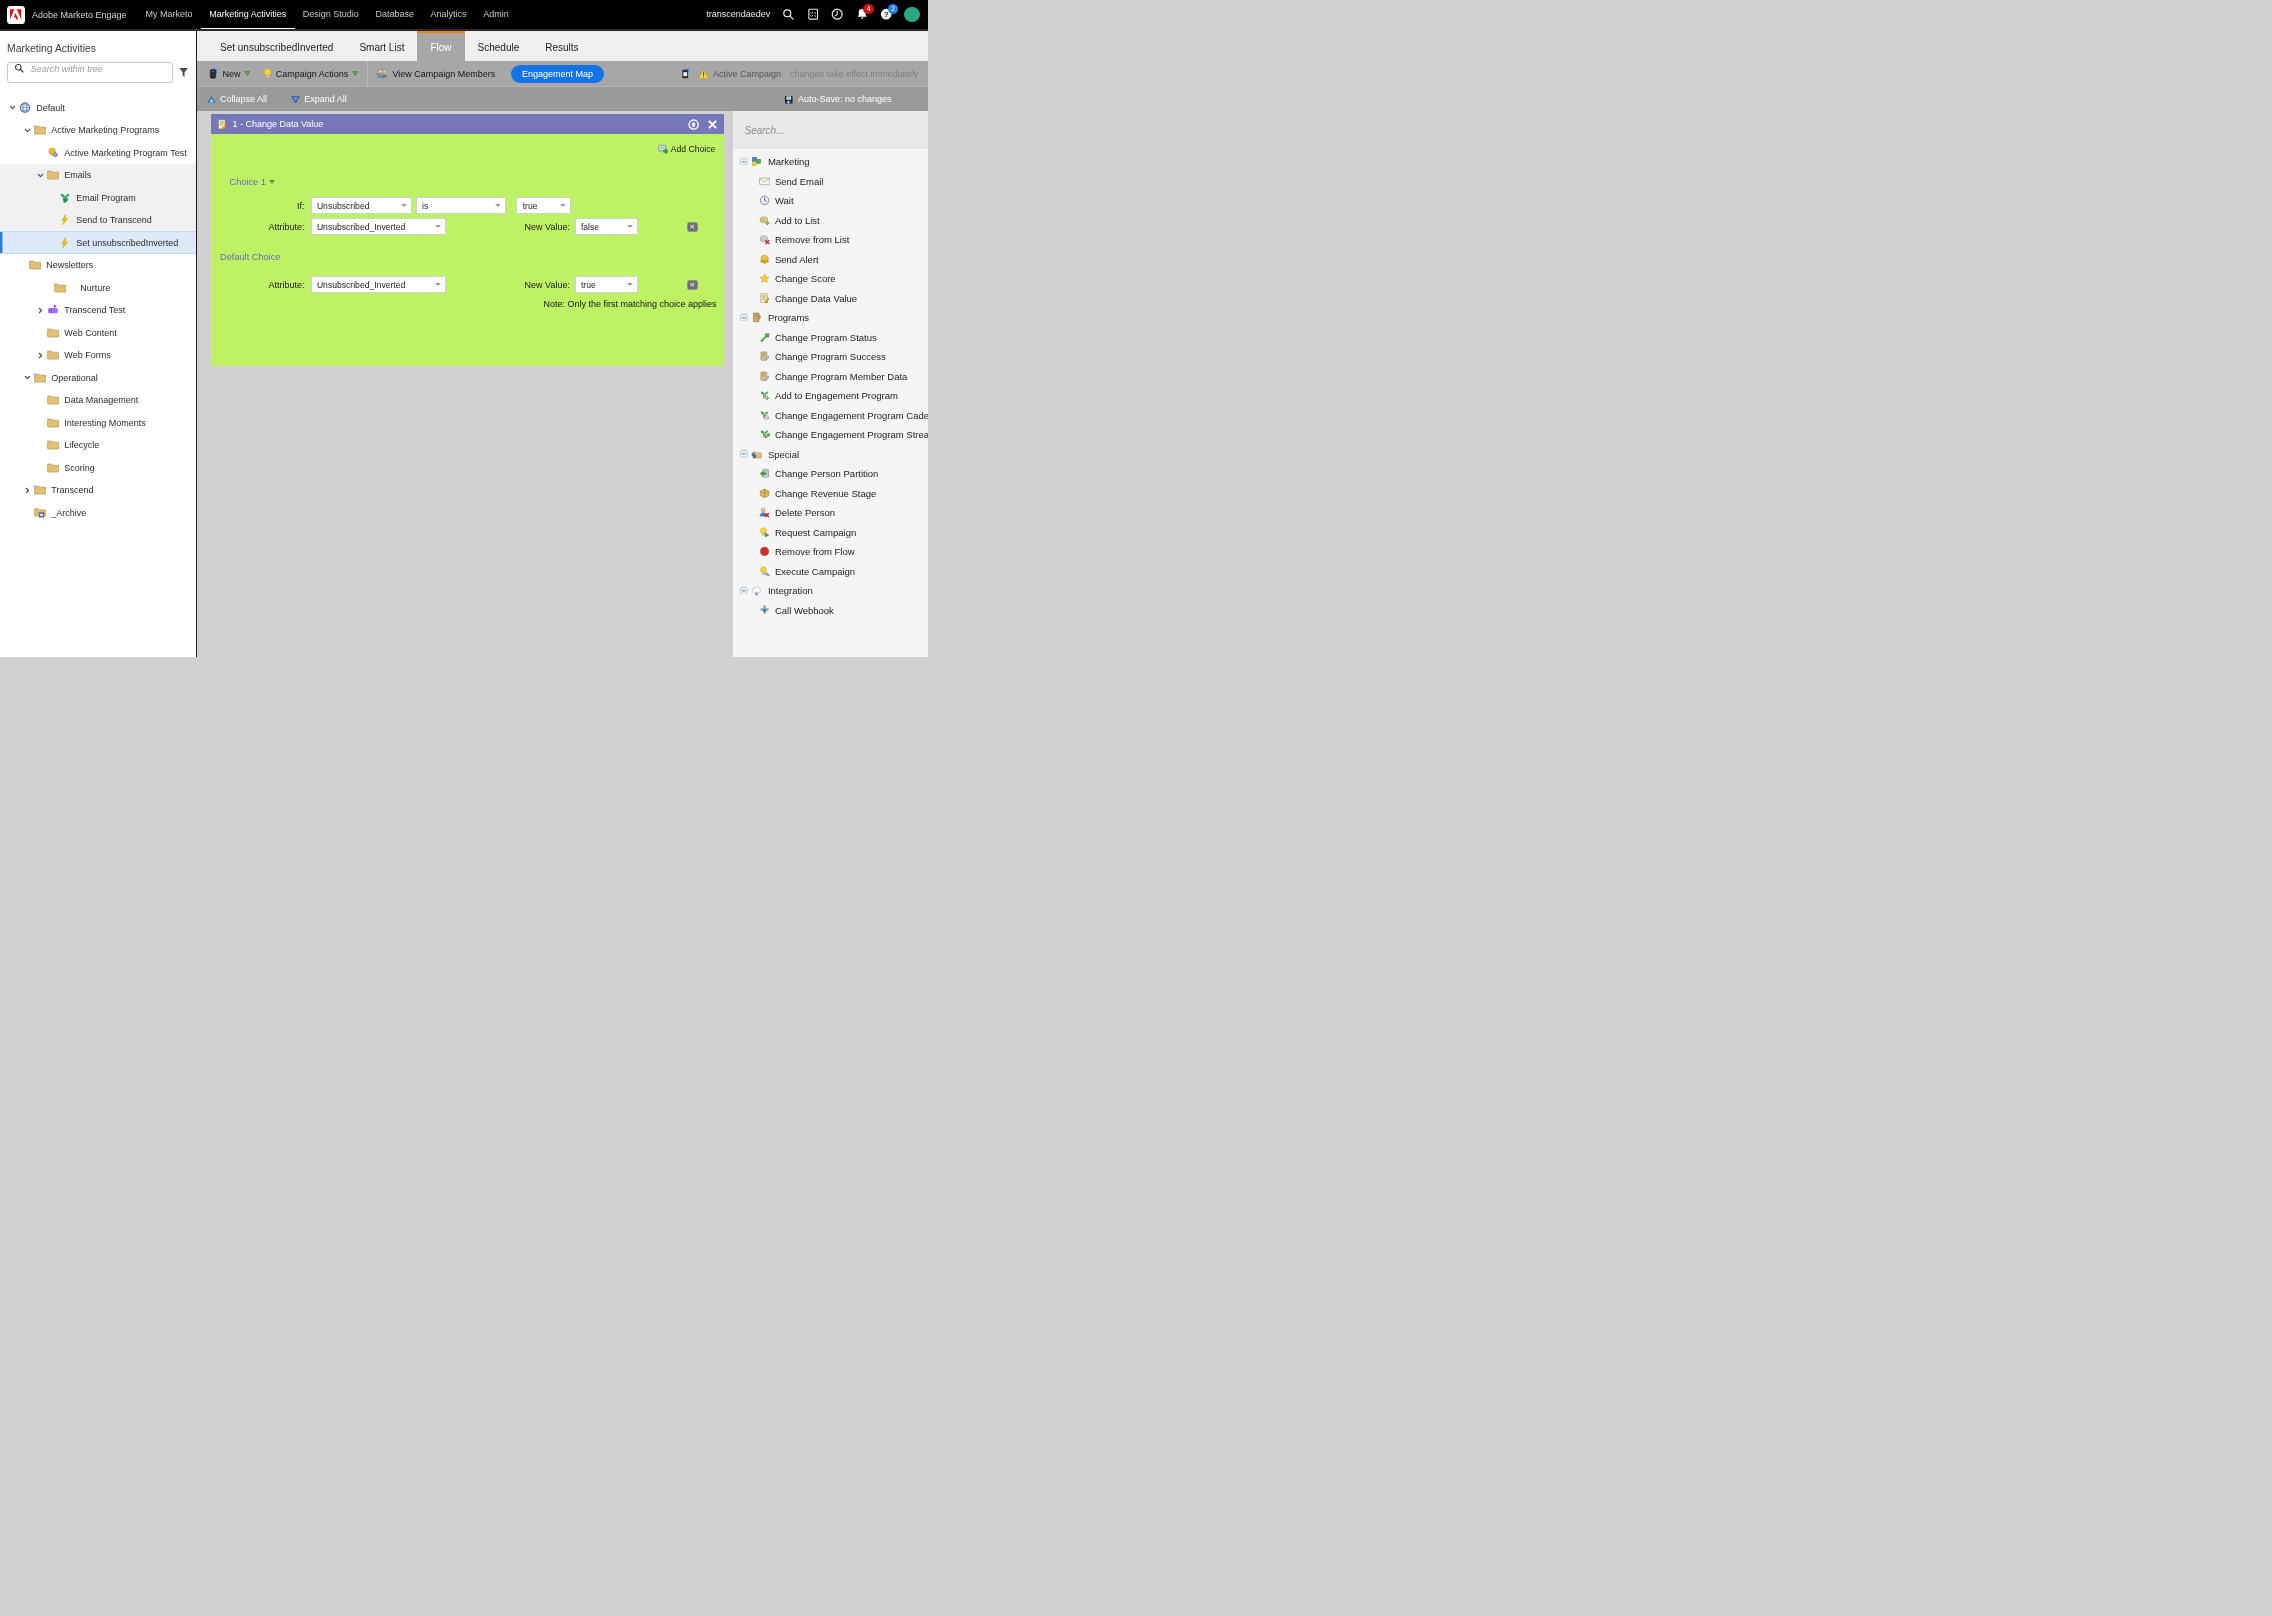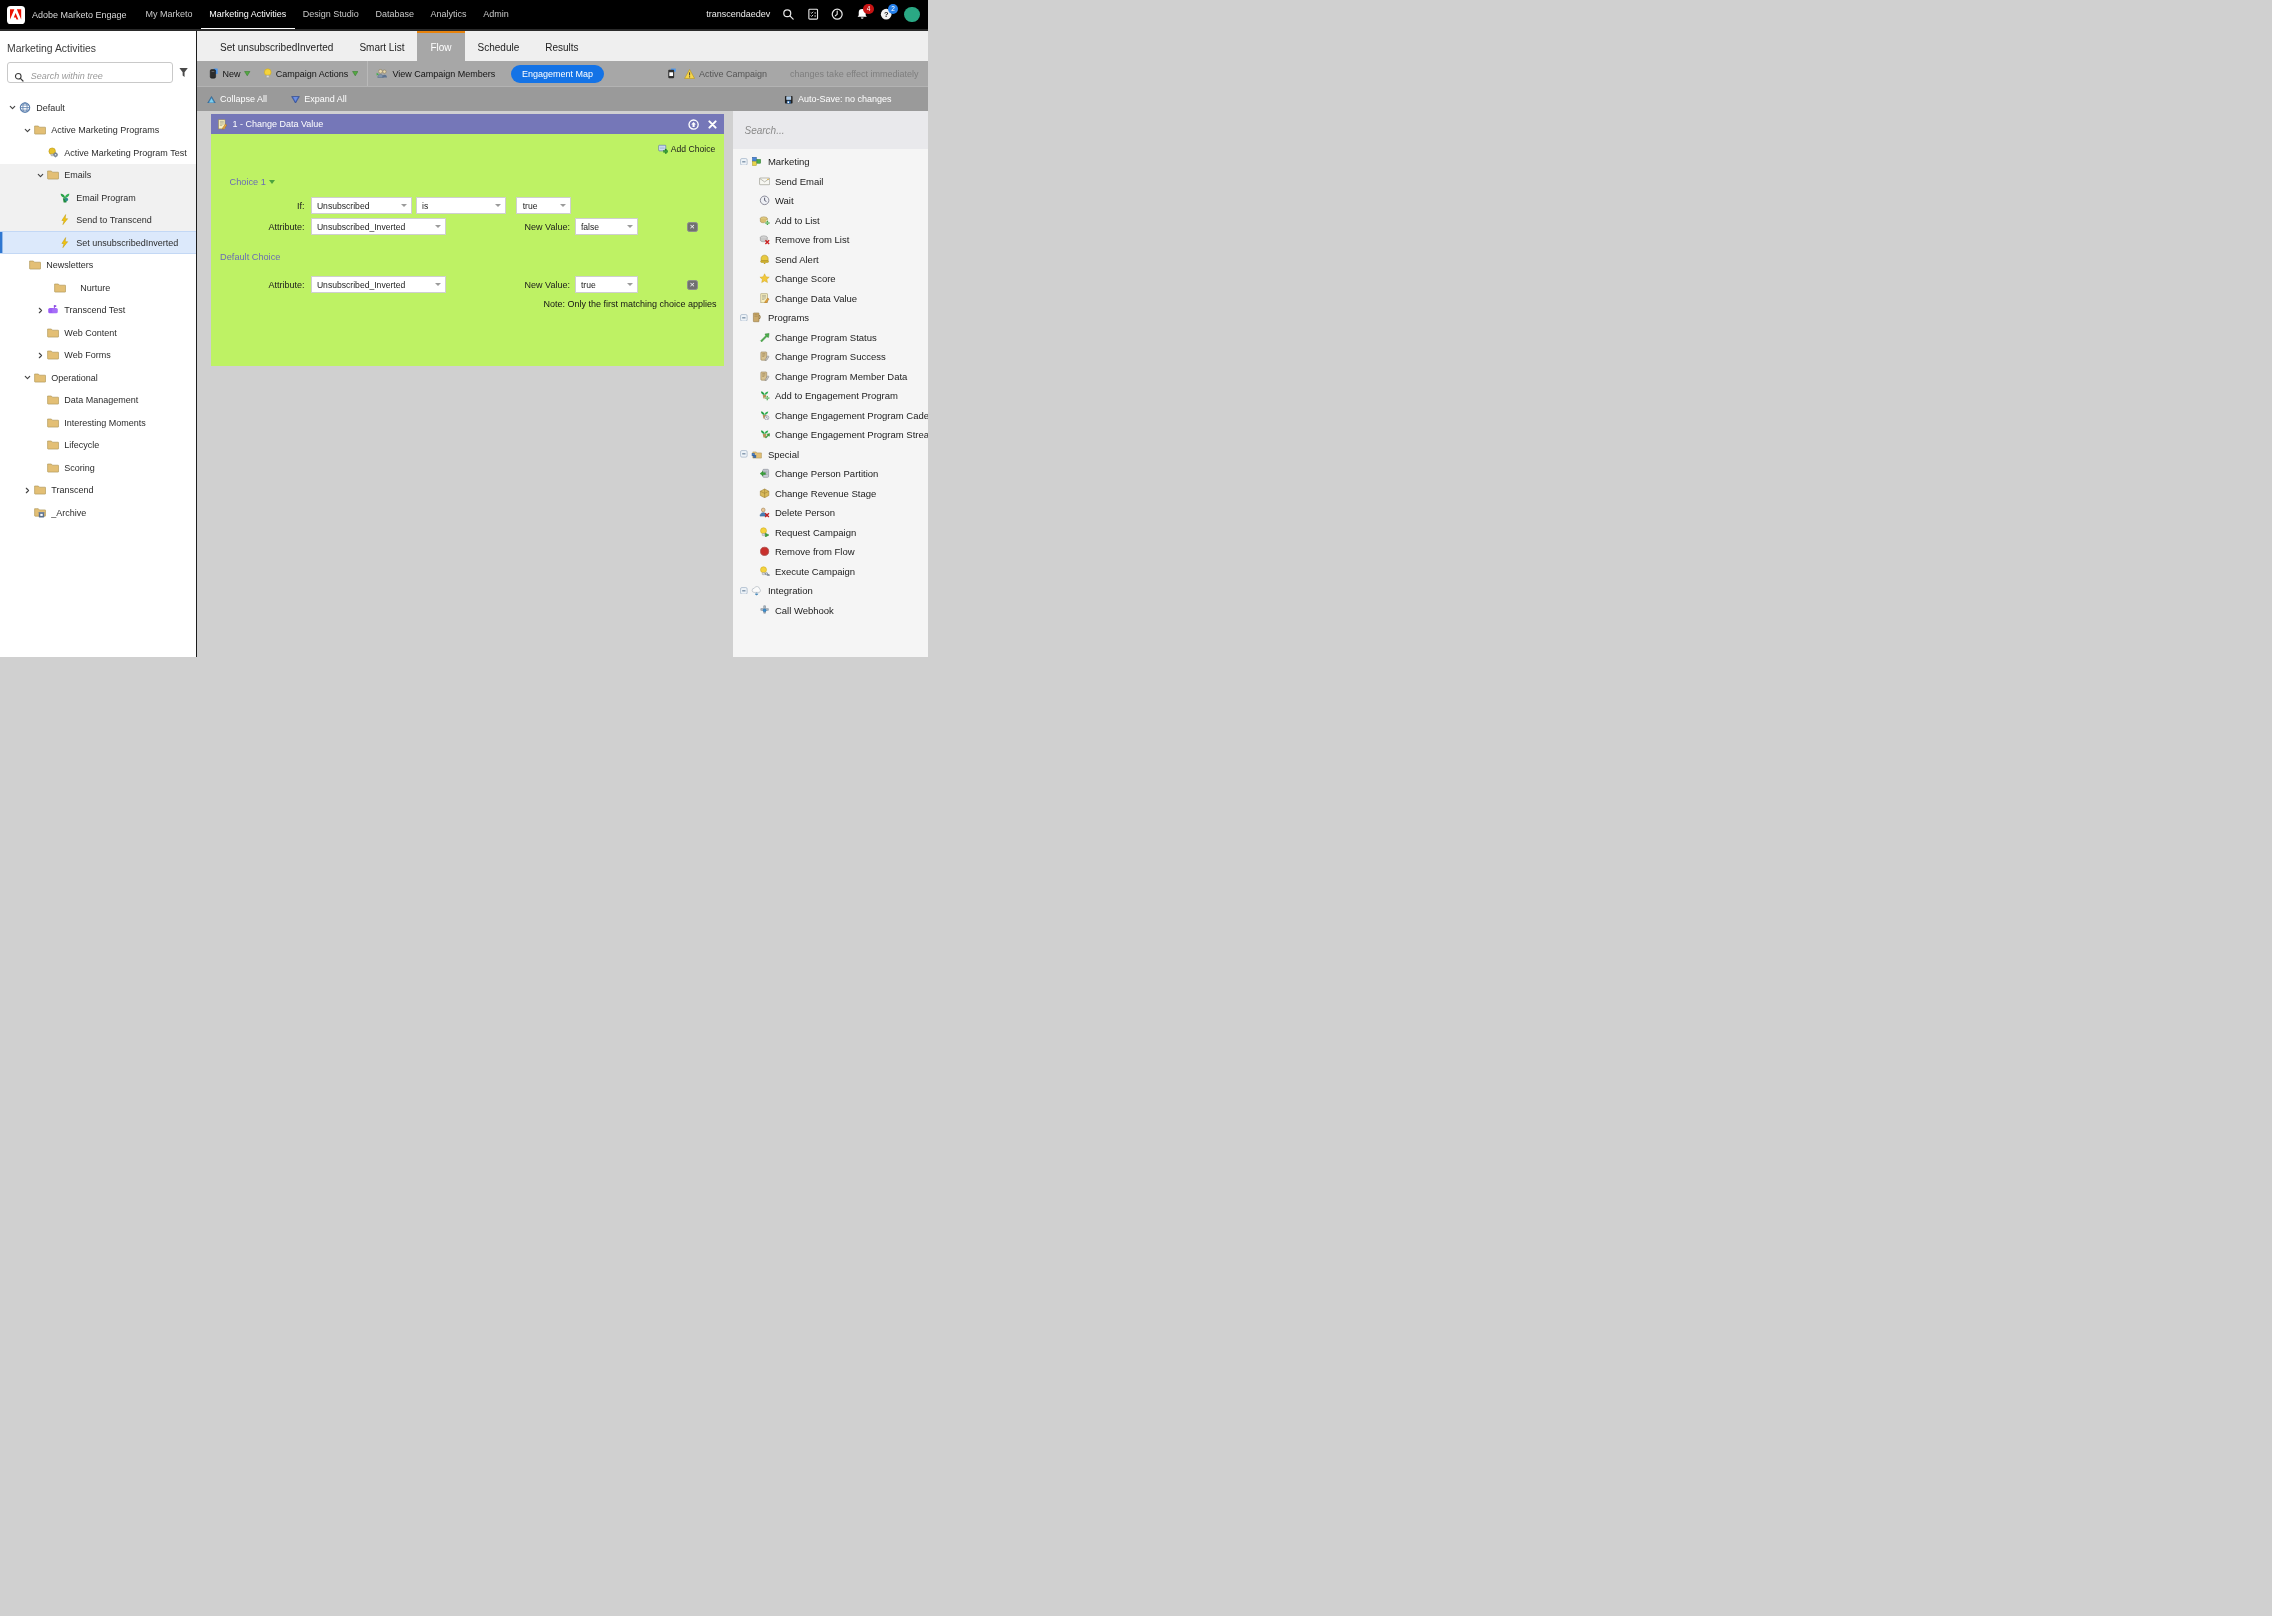--- a/index.html
+++ b/index.html
@@ -29,21 +29,21 @@
 
   
   .app{display:flex;height:626px;}
   .sidebar{width:197px;background:#fff;border-right:1.2px solid #1b1b1b;flex:none;overflow:hidden;}
   .rightside{flex:1;display:flex;flex-direction:column;min-width:0;}
 
   
   .side-title{font-size:10.4px;color:#3a3a3a;font-weight:400;margin:12px 7px 0;}
   .search-row{display:flex;align-items:center;margin:8.3px 7px 0;gap:5.3px;}
   .search-box{flex:1;height:21px;border:0.6px solid #c9c9c9;border-radius:3px;background:#fff;
-    display:flex;align-items:flex-end;padding:0 6px;gap:4.7px;}
+    display:flex;align-items:flex-start;padding:0 6px;gap:4.7px;}
   .search-box input{border:none;outline:none;flex:1;font-size:9px;font-style:italic;color:#555;
     font-family:inherit;background:transparent;}
   .search-box input::placeholder{color:#9a9a9a;}
   .tree{margin-top:13px;font-size:9px;color:#2c2c2c;}
   .tree-row{height:22.5px;display:flex;align-items:center;cursor:pointer;white-space:nowrap;}
   .tree-row.shaded{background:#f1f1f1;}
   .tree-row.selected{background:#dce9fb;box-shadow:inset 2.4px 0 0 #2f77d1;
     border-top:0.6px solid #c3d8f5;border-bottom:0.6px solid #c3d8f5;}
   .chev{width:13px;display:flex;justify-content:center;}
   .tree-ic{margin-right:5.3px;}
@@ -56,21 +56,21 @@
 
   
   .toolbar1{height:25.4px;background:#a7a7a7;display:flex;align-items:center;
     padding:0 9.5px 0 6px;font-size:9px;color:#141414;flex:none;}
   .tbtn{display:flex;align-items:center;gap:3.6px;padding:0 6px;cursor:pointer;height:100%;}
   .tb-divider{width:1.2px;height:25.4px;background:#989898;border-right:0.6px solid #b9b9b9;margin:0 2.4px;}
   .pill{background:#1473e6;color:#fff;border-radius:9.5px;height:18.3px;padding:0 11.2px;
     display:flex;align-items:center;font-size:9px;margin-left:9.5px;cursor:pointer;}
   .tb-right{margin-left:auto;display:flex;align-items:center;gap:7px;}
   .warn-label{color:#555;}
-  .effect-note{color:#7e7e7e;margin-left:16px;}
+  .effect-note{color:#7e7e7e;margin-left:2px;}
   .toolbar2{height:25px;background:#9a9a9a;border-top:0.6px solid #b3b3b3;display:flex;align-items:center;
     color:#fff;font-size:9px;padding:0 9.5px 0 10px;flex:none;}
   .tbtn2{display:flex;align-items:center;gap:4.1px;cursor:pointer;margin-right:24px;}
   .autosave{margin-left:auto;margin-right:27px;display:flex;align-items:center;gap:4.1px;}
 
   
   .content{flex:1;display:flex;min-height:0;}
   .canvas{flex:1;background:#d0d0d0;padding:3px 0 0 13.6px;min-width:0;}
   .card{width:513px;}
   .card-header{height:20px;background:#7577b8;display:flex;align-items:center;color:#fff;

